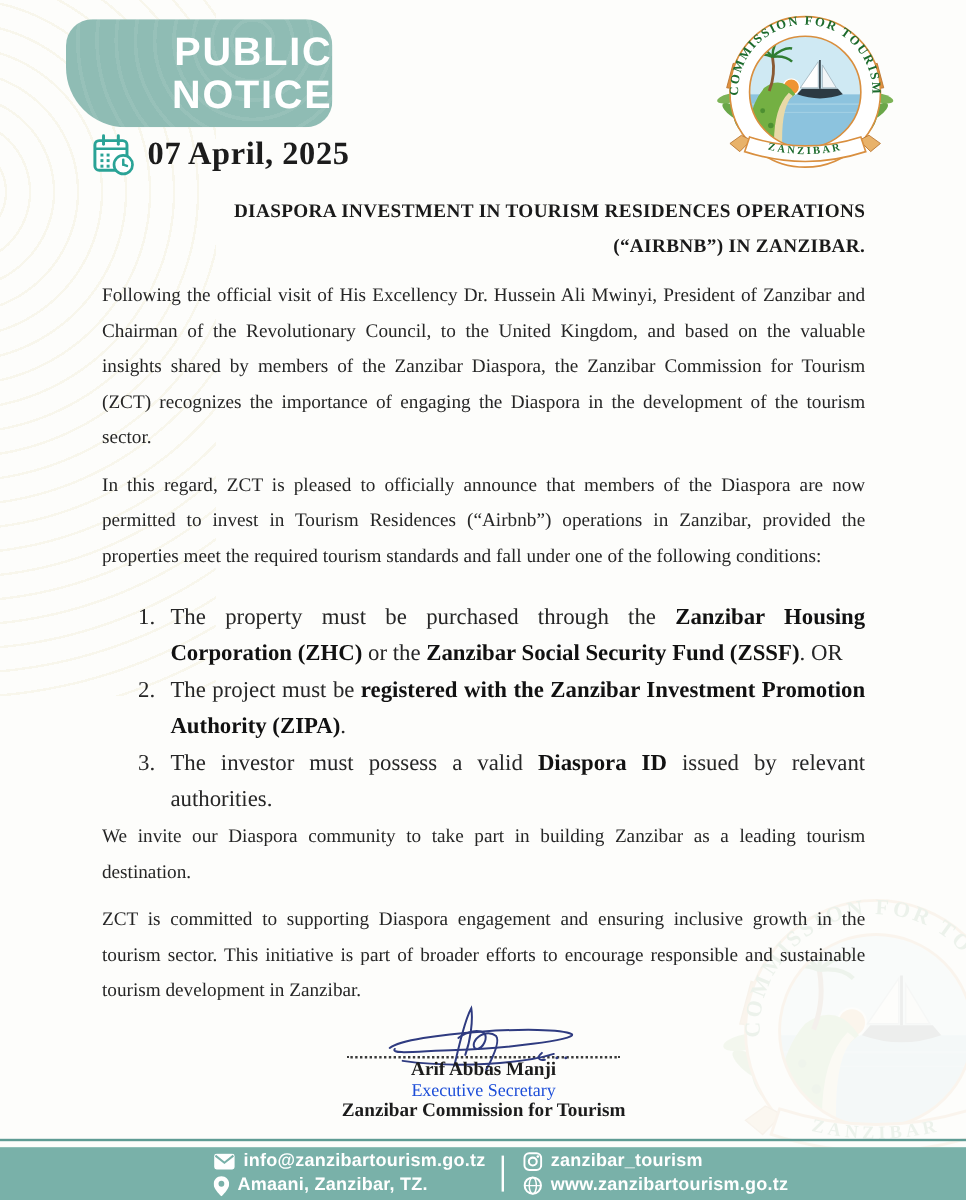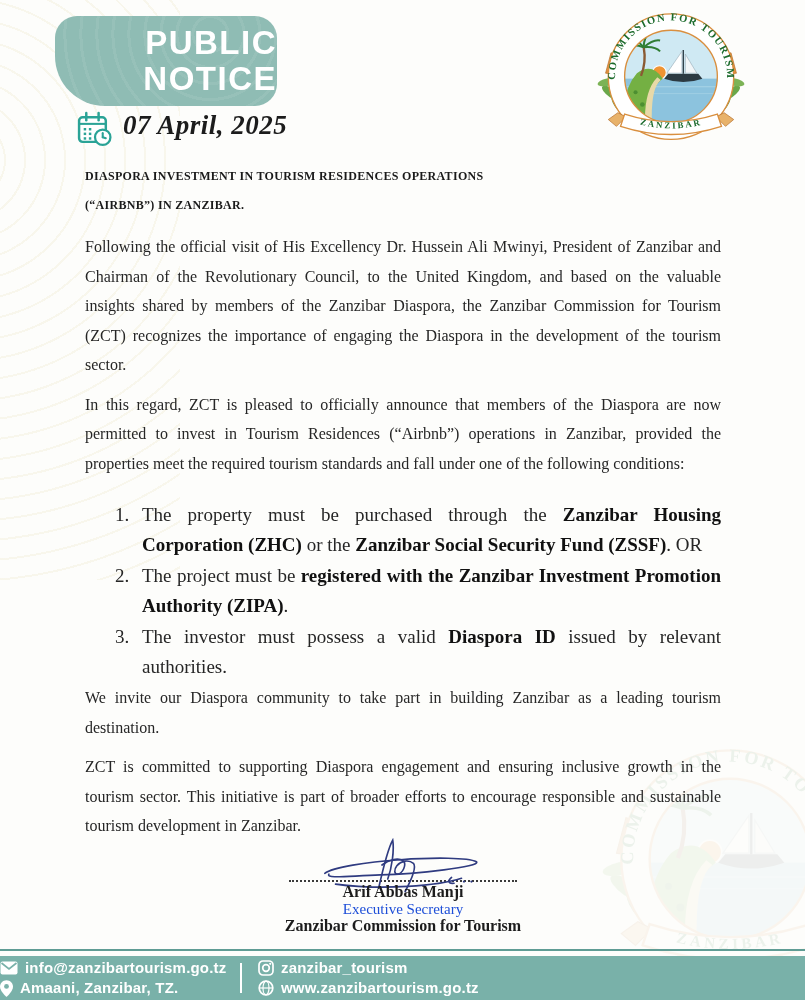--- a/index.html
+++ b/index.html
@@ -13,50 +13,50 @@
 
   
   .badge{position:absolute;left:55px;top:16px;width:222px;height:90px;background:#8fbcb4;
     border-radius:22px 22px 22px 50px;display:flex;flex-direction:column;justify-content:center;
     padding-left:58px;box-sizing:border-box;
     background-image:repeating-radial-gradient(circle at 70% 20%, rgba(255,255,255,.07) 0 3px, transparent 3px 16px);align-items:flex-end;}
   .badge span{font-family:"Liberation Sans",sans-serif;font-weight:800;font-size:33px;line-height:36px;
     color:#fff;letter-spacing:1.5px;}
 
   
-  .date-row{position:absolute;left:76px;top:110px;display:flex;gap:10px;font-style:italic;}
+  .date-row{position:absolute;left:76px;top:110px;display:flex;align-items:center;gap:10px;}
   .date-text{font-size:27px;font-weight:bold;color:#1c1c1c;letter-spacing:.5px;}
 
   
   .logo{position:absolute;left:596px;top:5px;width:150px;height:150px;}
 
   
   .content{position:absolute;left:85px;top:162px;width:636px;}
-  .title{font-size:12px;font-weight:bold;color:#1a1a1a;text-align:left;line-height:29px;
+  .title{font-size:16px;font-weight:bold;color:#1a1a1a;text-align:right;line-height:29px;
     letter-spacing:.3px;margin:0 0 12px;}
   .content p{margin:0 0 10px;font-size:16px;line-height:29.5px;text-align:justify;}
   .content p.tight{margin-bottom:22px;}
   ol.conditions{list-style:none;margin:0 0 0;padding:0;}
   ol.conditions li{display:flex;padding-left:30px;margin-bottom:2px;font-size:19px;line-height:29.5px;}
   ol.conditions .num{width:27px;flex:none;}
   ol.conditions .itext{flex:1;text-align:justify;}
   ol.conditions strong{color:#111;}
 
   
   .sig-block{position:absolute;left:85px;top:836px;width:636px;text-align:center;}
   .sig-svg{display:block;margin:0 auto -14px;width:215px;height:58px;}
   .dotted{width:228px;margin:0 auto;border-bottom:2.5px dotted #3a3a3a;height:0;}
   .sig-name{margin-top:1px;font-size:16px;font-weight:bold;color:#1c1c1c;}
   .sig-role{font-size:15px;color:#1d4ed8;line-height:16px;}
   .sig-org{font-size:16px;font-weight:bold;color:#1c1c1c;line-height:18px;}
 
   
   .footer-line{position:absolute;left:0;top:949px;width:805px;height:2px;background:#5f9c94;}
   .footer-bar{position:absolute;left:0;top:956px;width:805px;height:44px;background:#79b1a9;
-    display:flex;align-items:center;box-sizing:border-box;
+    display:flex;align-items:center;box-sizing:border-box;padding-left:178px;
     font-family:"Liberation Sans",sans-serif;}
   .fcol{display:flex;flex-direction:column;gap:2px;}
   .fcol.left{width:240px;}
   .frow{display:flex;align-items:center;gap:7px;color:#fff;font-weight:bold;font-size:15px;
     letter-spacing:.2px;line-height:18px;}
   .fdivider{width:2px;height:30px;background:#fff;margin:0 16px 0 0;}
 </style>
 </head>
 <body>
 

